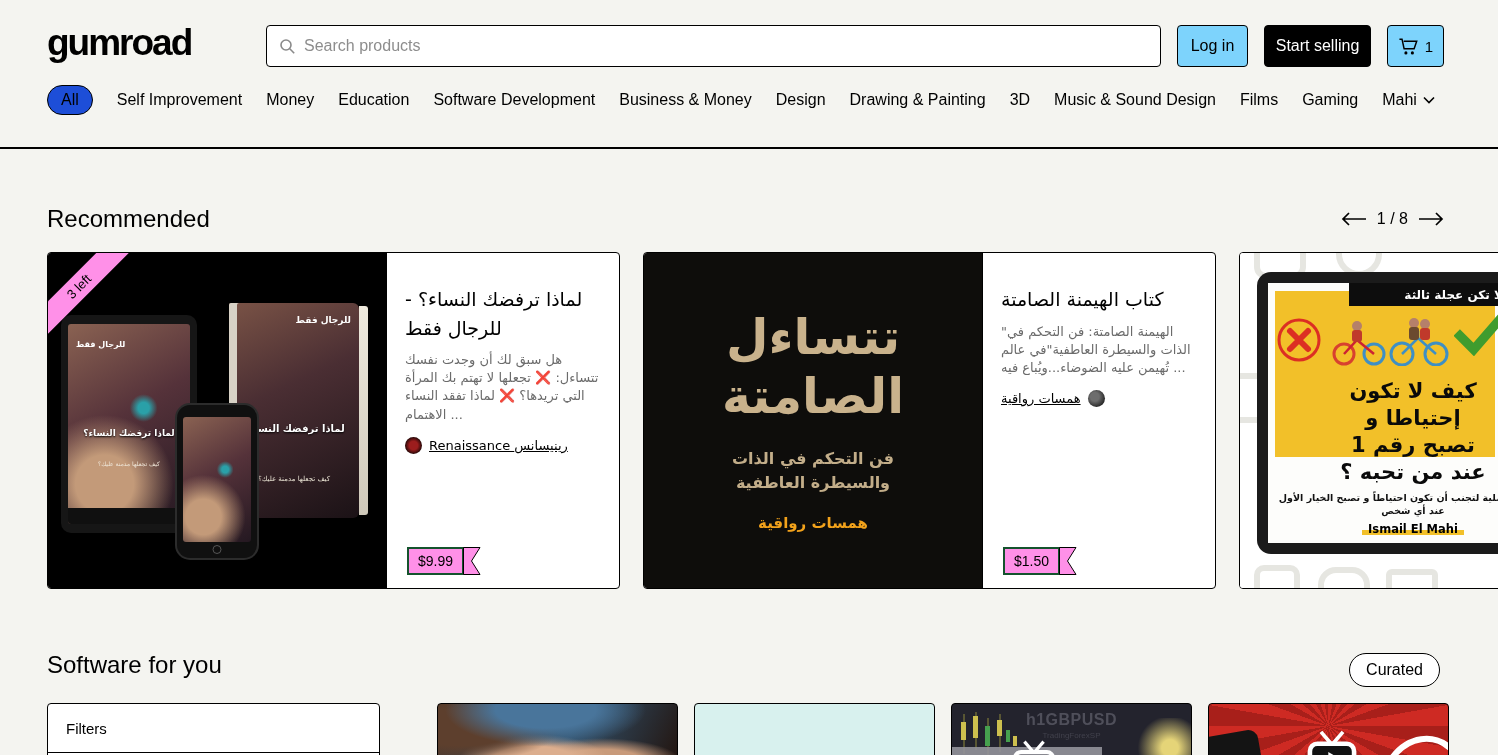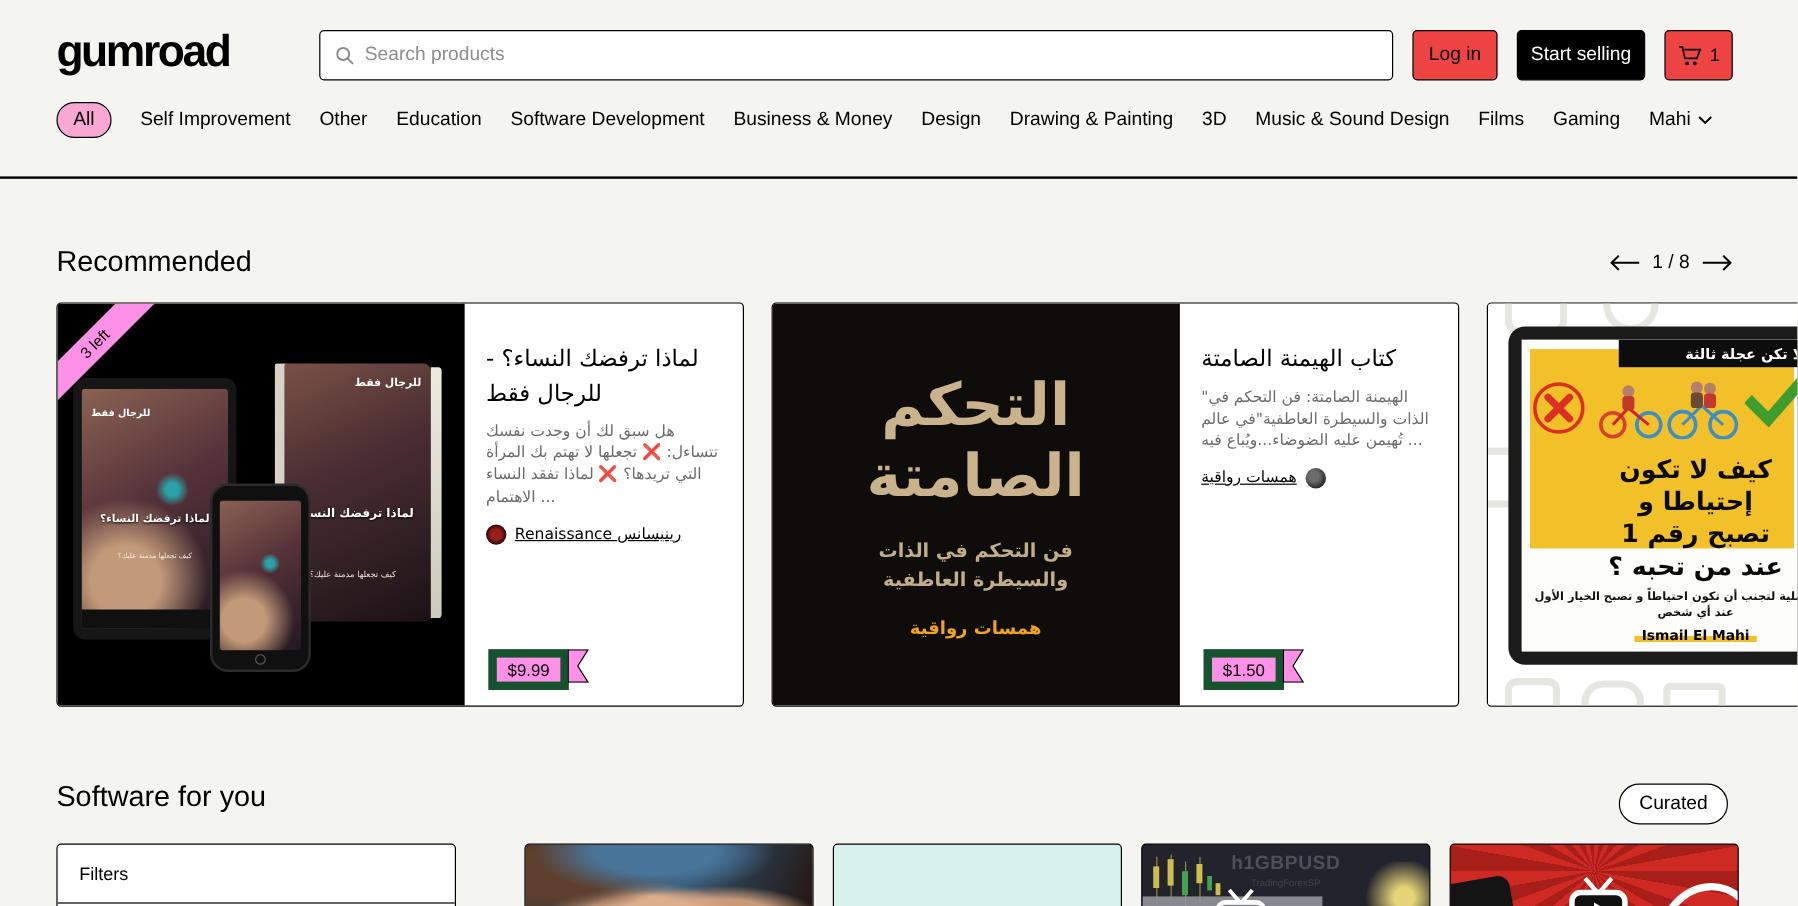--- a/index.html
+++ b/index.html
@@ -6,49 +6,49 @@
   html,body { width:1498px; height:755px; }
   body { font-family:"Liberation Sans","DejaVu Sans",sans-serif; background:#f4f4f0; color:#000; }
   .page { position:relative; width:1498px; height:755px; overflow:hidden; background:#f4f4f0; }
   .arabic { font-family:"DejaVu Sans",sans-serif; }
 
   
   .logo { position:absolute; left:47px; top:24px; font-family:Liberation Sans, sans-serif; font-weight:800; font-size:37px; letter-spacing:-2px; line-height:1; cursor:pointer; }
   .search-bar { position:absolute; left:266px; top:25px; width:895px; height:42px; background:#fff; border:1px solid #000; border-radius:4px; display:flex; align-items:center; padding:0 12px; gap:8px; }
   .search-bar input { border:none; outline:none; flex:1; font-size:16px; color:#333; background:transparent; font-family:inherit; }
   .search-bar input::placeholder { color:#8d8d8d; }
-  .btn { position:absolute; top:25px; height:42px; border:1px solid #000; border-radius:4px; background:#ef4444; font-size:16px; font-family:inherit; display:flex; align-items:center; justify-content:center; cursor:pointer; }
+  .btn { position:absolute; top:25px; height:42px; border:1px solid #000; border-radius:4px; background:#7dd3fc; font-size:16px; font-family:inherit; display:flex; align-items:center; justify-content:center; cursor:pointer; }
   .btn-login { left:1177px; width:71px; }
   .btn-sell { left:1264px; width:107px; background:#000; color:#fff; border-color:#000; }
   .btn-cart { left:1387px; width:57px; gap:6px; font-size:15px; }
 
   
   .cat-nav { position:absolute; left:47px; top:85px; display:flex; align-items:center; gap:24px; font-size:16px; white-space:nowrap; }
-  .cat-pill { border:1px solid #000; background:#f9a8d4; border-radius:999px; padding:5px 13px; cursor:pointer; }
+  .cat-pill { border:1px solid #000; background:#1d4ed8; border-radius:999px; padding:5px 13px; cursor:pointer; }
   .cat-link { cursor:pointer; }
   .cat-more { display:flex; align-items:center; gap:6px; cursor:pointer; }
   .header-divider { position:absolute; left:0; top:147px; width:1498px; height:2px; background:#000; }
 
   
   .rec-title { position:absolute; left:47px; top:205px; font-size:24px; font-weight:500; }
   .pager { position:absolute; right:54px; top:210px; display:flex; align-items:center; gap:10px; font-size:16px; }
   .pager .arrow { cursor:pointer; display:flex; align-items:center; }
   .cards-row { position:absolute; left:47px; top:252px; display:flex; gap:23px; }
   .card { width:573px; height:337px; background:#fff; border:1px solid #000; border-radius:4px; display:flex; overflow:hidden; cursor:pointer; flex:0 0 auto; }
   .cover { width:339px; height:100%; border-right:1px solid #000; position:relative; overflow:hidden; flex:0 0 auto; }
   .info { flex:1; position:relative; padding:32px 18px; }
   .p-title { font-size:19px; line-height:1.5; font-family:"DejaVu Sans",sans-serif; }
   .p-desc { margin-top:9px; font-size:13px; line-height:1.4; color:#6b6b6b; font-family:"DejaVu Sans",sans-serif; }
   .seller { margin-top:13px; display:flex; align-items:center; gap:7px; font-size:13px; }
   .seller .name { text-decoration:underline; font-family:"DejaVu Sans",sans-serif; cursor:pointer; }
   .avatar { width:17px; height:17px; border-radius:50%; flex:0 0 auto; }
   .avatar-1 { background:radial-gradient(circle at 50% 50%, #9c1d1d 0 35%, #160404 75%); }
   .avatar-2 { background:radial-gradient(circle at 40% 40%, #6d6d6d 0 30%, #242424 75%); }
   .price-tag { position:absolute; left:20px; bottom:13px; display:flex; align-items:stretch; }
-  .price-label { background:#ff90e8; border:7px solid #14532d; padding:2px 9px; font-size:14px; display:flex; align-items:center; }
+  .price-label { background:#ff90e8; border:2px solid #14532d; padding:2px 9px; font-size:14px; display:flex; align-items:center; }
   .price-flag { margin-left:-1px; display:block; }
 
   
   .cover-1 { background:#000; }
   .ribbon { position:absolute; top:22px; left:-34px; width:130px; transform:rotate(-45deg); background:#ff90e8; color:#000; font-size:13px; text-align:center; padding:4px 0; z-index:5; }
   .mock-book { position:absolute; left:181px; top:50px; width:130px; height:215px; background:linear-gradient(155deg,#7a5346 0%,#4a2e33 40%,#1b1216 100%); border-radius:2px 6px 6px 2px; box-shadow:8px 0 0 #d8d2c6 inset; }
   .mock-book .pages { position:absolute; right:-9px; top:3px; width:9px; height:209px; background:linear-gradient(#efeade,#cfc9ba); border-radius:0 3px 3px 0; }
   .mock-book .t1 { position:absolute; top:12px; right:8px; color:#fff; font-size:9px; font-weight:bold; }
   .mock-book .t2 { position:absolute; top:120px; left:0; right:0; text-align:center; color:#fff; font-size:10px; font-weight:bold; text-shadow:0 1px 2px #000; }
   .mock-book .t3 { position:absolute; top:172px; left:0; right:0; text-align:center; color:#e8e2d2; font-size:7px; }
@@ -140,21 +140,21 @@
           <circle cx="9" cy="18.4" r="1.8" fill="#000"></circle>
           <circle cx="16.5" cy="18.4" r="1.8" fill="#000"></circle>
         </svg>
     </span>
     <span>1</span>
   </button>
 
   <nav class="cat-nav">
     <span class="cat-pill">All</span>
     <span class="cat-link">Self Improvement</span>
-    <span class="cat-link">Other</span>
+    <span class="cat-link">Money</span>
     <span class="cat-link">Education</span>
     <span class="cat-link">Software Development</span>
     <span class="cat-link">Business &amp; Money</span>
     <span class="cat-link">Design</span>
     <span class="cat-link">Drawing &amp; Painting</span>
     <span class="cat-link">3D</span>
     <span class="cat-link">Music &amp; Sound Design</span>
     <span class="cat-link">Films</span>
     <span class="cat-link">Gaming</span>
     <span class="cat-more">
@@ -222,21 +222,21 @@
           <span class="price-label">$9.99</span>
           <svg class="price-flag" width="18" height="28" viewBox="0 0 18 28">
               <path d="M0.5 0.5 H17 L8.5 14 L17 27.5 H0.5 Z" fill="#ff90e8" stroke="#000"></path>
             </svg>
         </div>
       </div>
     </div>
 
     <div class="card">
       <div class="cover cover-2">
-        <div class="cal-line">التحكم</div>
+        <div class="cal-line">تتساءل</div>
         <div class="cal-line">الصامتة</div>
         <div class="cal-sub-wrap">
           <div class="cal-sub">فن التحكم في الذات</div>
           <div class="cal-sub">والسيطرة العاطفية</div>
         </div>
         <div class="cal-footer">همسات رواقية</div>
       </div>
       <div class="info">
         <div class="p-title">كتاب الهيمنة الصامتة</div>
         <div class="p-desc">"الهيمنة الصامتة: فن التحكم في الذات والسيطرة العاطفية"في عالم تُهيمن عليه الضوضاء...ويُباع فيه ...</div>

